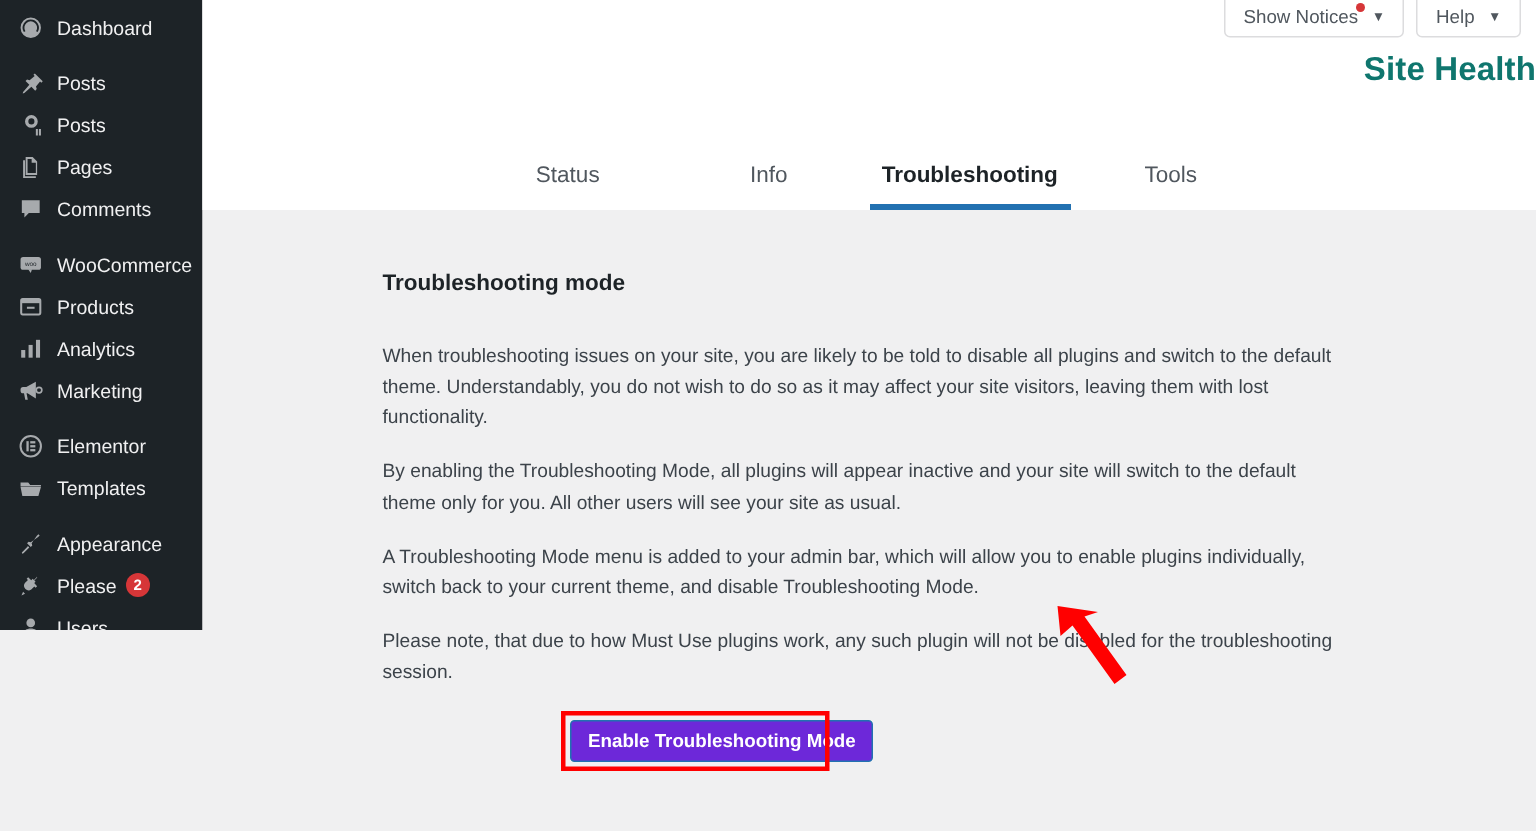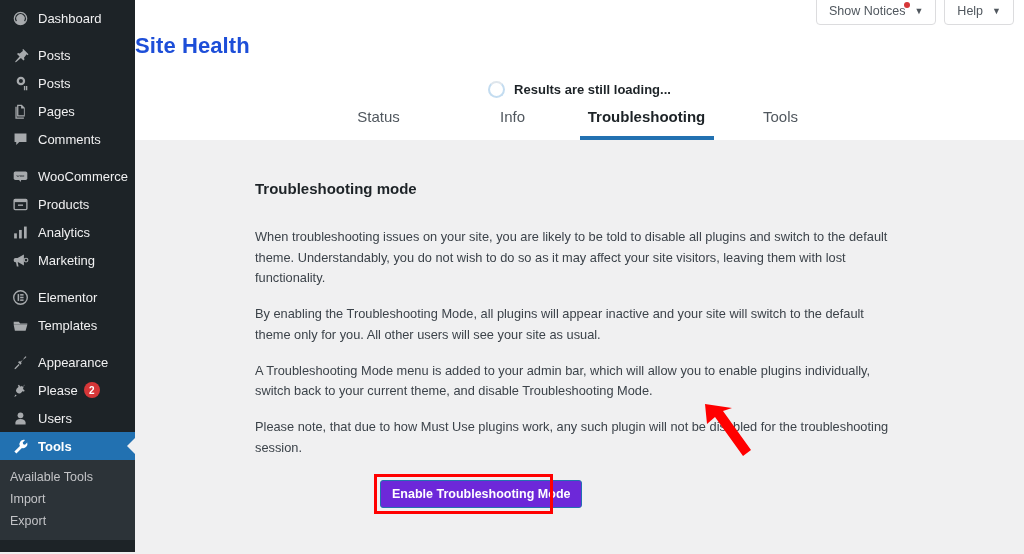--- a/index.html
+++ b/index.html
@@ -6,21 +6,21 @@
   html, body {
     width: 1024px; height: 554px;
     overflow: hidden;
     font-family: "Liberation Sans", sans-serif;
     background: #f0f0f1;
   }
   #app { position: relative; width: 1024px; height: 554px; display: flex; }
 
   
   .sidebar {
-    width: 135px; height: 552px;
+    width: 135px; height: 420px;
     background: #1d2327;
     flex: 0 0 135px;
     position: relative;
     overflow: hidden;
   }
   .menu-item {
     display: flex; align-items: center;
     height: 28px;
     padding-left: 10px;
     color: #f0f0f1;
@@ -95,24 +95,24 @@
   }
   .tbtn .caret { margin-left: 9px; font-size: 9px; color: #50575e; }
   .dot-badge {
     position: absolute;
     top: 5px; right: 25px;
     width: 6px; height: 6px;
     border-radius: 50%;
     background: #d63638;
   }
   .page-title {
-    text-align: left;
+    text-align: right;
     font-size: 22px;
     font-weight: bold;
-    color: #1d4ed8;
+    color: #0f766e;
     padding-top: 33px;
     letter-spacing: .1px;
   }
   .loading-row {
     display: flex; align-items: center; justify-content: center;
     gap: 9px;
     margin-top: 22px;
     font-size: 13px;
     font-weight: bold;
     color: #1d2327;
@@ -356,24 +356,20 @@
           <span class="dot-badge"></span>
         </div>
         <div class="tbtn">
           <span>Help</span>
           <span class="caret">▼</span>
         </div>
       </div>
 
       <h1 class="page-title">Site Health</h1>
 
-      <div class="loading-row">
-        <span class="spinner"></span>
-        <span>Results are still loading...</span>
-      </div>
 
       <div class="tabs" id="tabs-root">
           <div class="tab">Status</div>
           <div class="tab">Info</div>
           <div class="tab active">Troubleshooting</div>
           <div class="tab">Tools</div>
         </div>
     </div>
 
     <div class="content">

